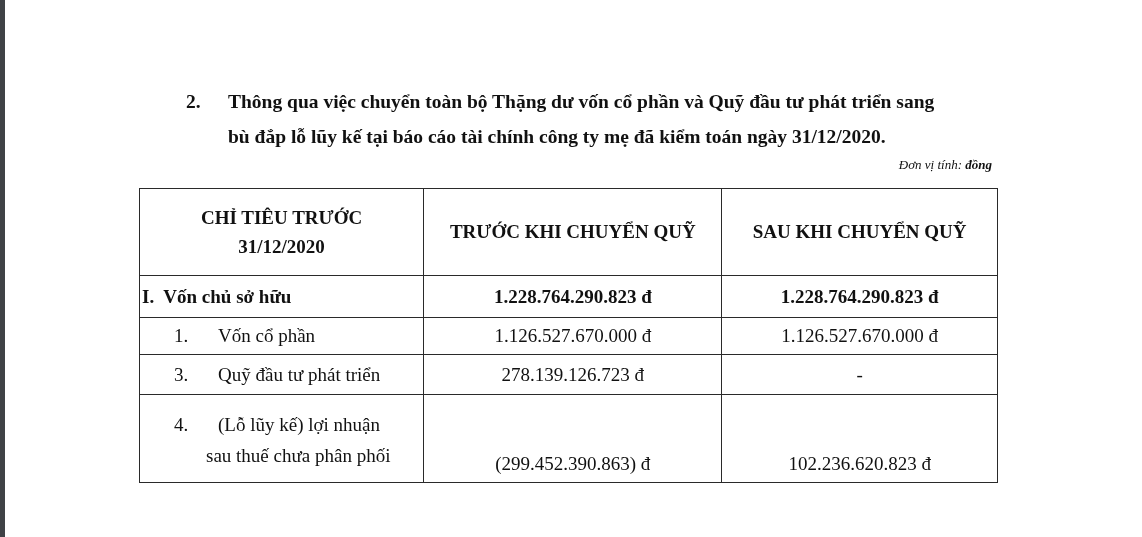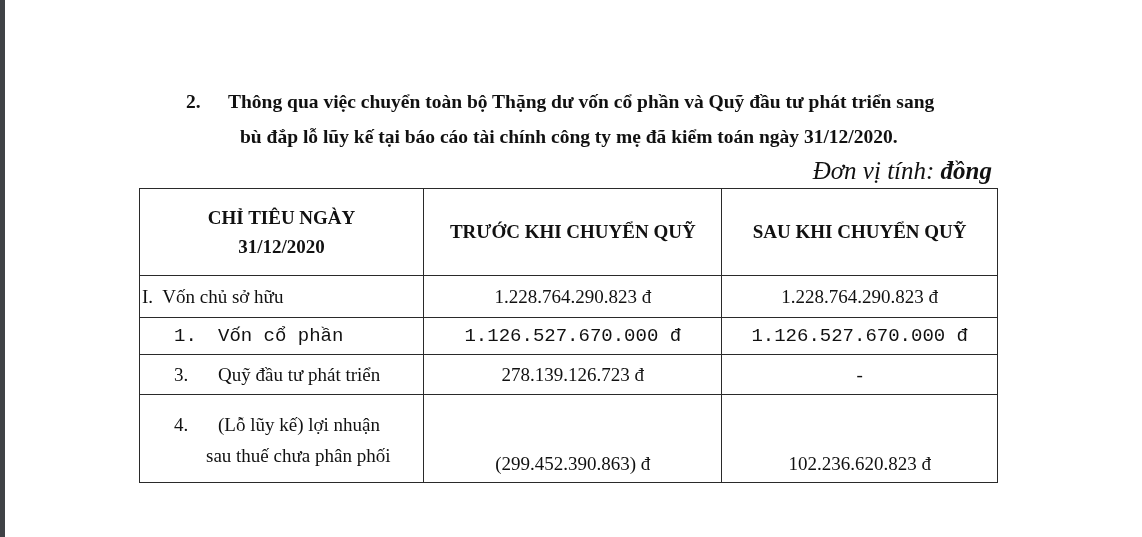--- a/index.html
+++ b/index.html
@@ -12,42 +12,42 @@
   .left-edge {
     position: absolute; left: 0; top: 0; width: 5px; height: 537px;
     background: #3f4246;
   }
   .para {
     position: absolute; left: 186px; top: 84px; width: 840px;
     font-weight: bold; font-size: 19.5px; line-height: 35px;
   }
   .para .num { position: absolute; left: 0; top: 0; }
   .para .line1 { position: absolute; left: 42px; top: 0; white-space: nowrap; }
-  .para .line2 { position: absolute; left: 54px; top: 35px; white-space: nowrap; }
+  .para .line2 { position: absolute; left: 42px; top: 35px; white-space: nowrap; }
   .unit {
-    position: absolute; right: 150px; top: 157px; font-size: 25px;
+    position: absolute; right: 150px; top: 157px; font-size: 13px;
     font-style: italic; white-space: nowrap;
   }
   .unit b { font-weight: bold; }
   table.fin {
     position: absolute; left: 139px; top: 188px;
     width: 859px; border-collapse: collapse;
     font-size: 19px;
   }
   table.fin td, table.fin th {
     border: 1.4px solid #2a2a2a; padding: 0 10px; vertical-align: middle;
   }
   table.fin th { font-weight: bold; text-align: center; }
   .col1 { width: 264px; }
   .col2 { width: 277px; }
   .col3 { width: 256px; }
   tr.head th { height: 86px; }
   tr.head th.c1 { line-height: 29px; }
-  tr.r-main td { height: 41px; font-weight: normal; }
-  tr.r1 td { height: 36px; font-family: Liberation Mono, monospace; }
+  tr.r-main td { height: 41px; font-weight: bold; }
+  tr.r1 td { height: 36px; }
   tr.r2 td { height: 39px; }
   tr.r3 td { height: 39px; }
   tr.r4 td { height: 66px; vertical-align: bottom; padding-bottom: 7px; }
   td.num { text-align: center; white-space: nowrap; }
   td.label { white-space: nowrap; }
   .main-label { padding-left: 2px !important; }
   .sub { display: inline-block; }
   .sub .idx { display: inline-block; width: 30px; text-align: left; padding-left: 24px; }
   .r4 td.label { vertical-align: top; padding-top: 14px; line-height: 31px; }
   .r4 .cont { padding-left: 56px; display: block; }
@@ -70,21 +70,21 @@
 
 <table class="fin">
   <colgroup>
     <col class="col1">
       <col class="col2">
       <col class="col3">
   </colgroup>
   <tbody>
       <tr class="head">
     <th class="c1">
-      <span>CHỈ TIÊU NGÀY</span><br>
+      <span>CHỈ TIÊU TRƯỚC</span><br>
       <span>31/12/2020</span>
     </th>
     <th>TRƯỚC KHI CHUYỂN QUỸ</th>
     <th>SAU KHI CHUYỂN QUỸ</th>
   </tr>
 
   <tr class="r-main">
     <td class="label main-label">
       <span>I.</span>&nbsp;
       <span>Vốn chủ sở hữu</span>

